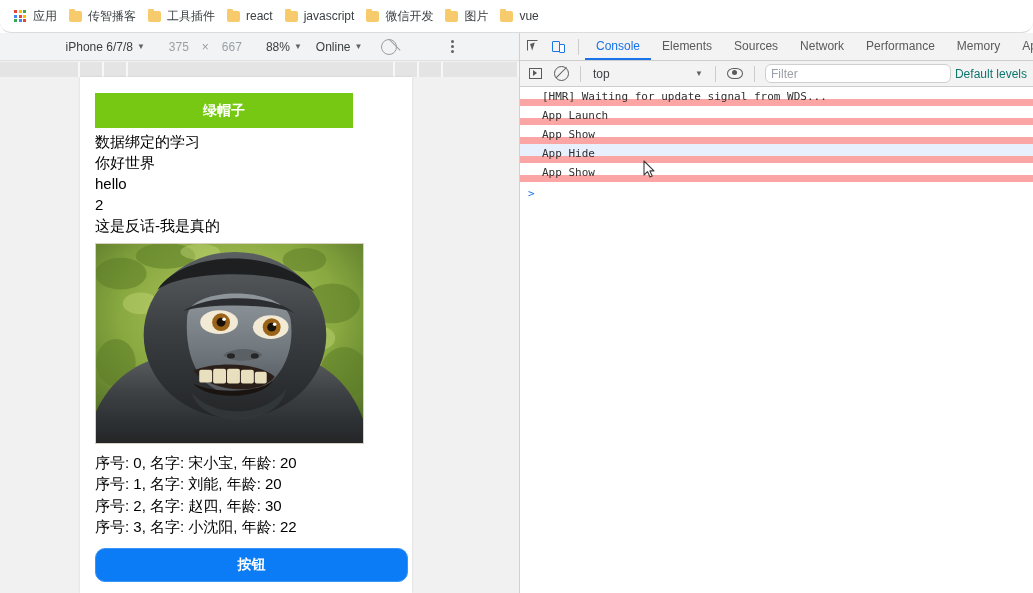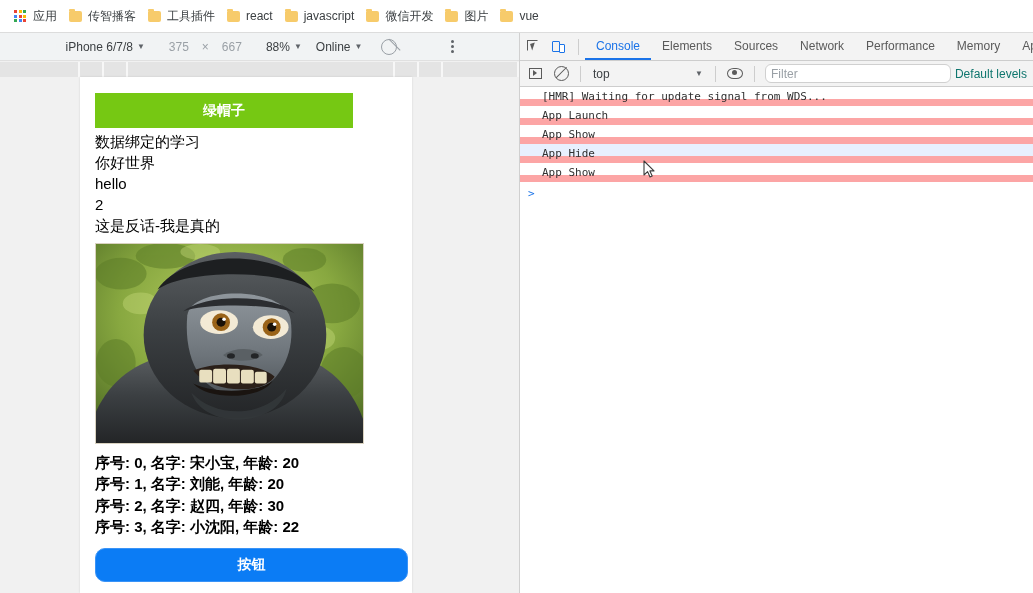--- a/index.html
+++ b/index.html
@@ -23,20 +23,21 @@
   .bookmarks-bar {
     position: absolute;
     left: 0; top: 0;
     width: 1033px; height: 33px;
     background: #ffffff;
     border-bottom: 1px solid #dcdcdc;
     display: flex;
     align-items: center;
     padding-left: 6px;
     box-sizing: border-box;
+    border-radius: 11px;
   }
   .apps-grid {
     display: grid;
     grid-template-columns: repeat(3, 3px);
     grid-template-rows: repeat(3, 3px);
     gap: 1.5px;
     margin-right: 7px;
     margin-left: 2px;
   }
   .apps-grid i { display: block; width: 3px; height: 3px; }
@@ -203,21 +204,20 @@
     display: block;
     border: 1px solid #d9d2c0;
     box-sizing: border-box;
   }
   .list-area { margin-top: 8px; }
   .list-line {
     font-size: 15px;
     color: #000000;
     line-height: 21.5px;
     white-space: nowrap;
-    font-weight: bold;
   }
   .blue-btn {
     margin-top: 10px;
     width: 313px;
     height: 34px;
     background: #0b7cf5;
     border: 1px solid #3a93f7;
     border-radius: 10px;
     color: #ffffff;
     font-size: 14px;

